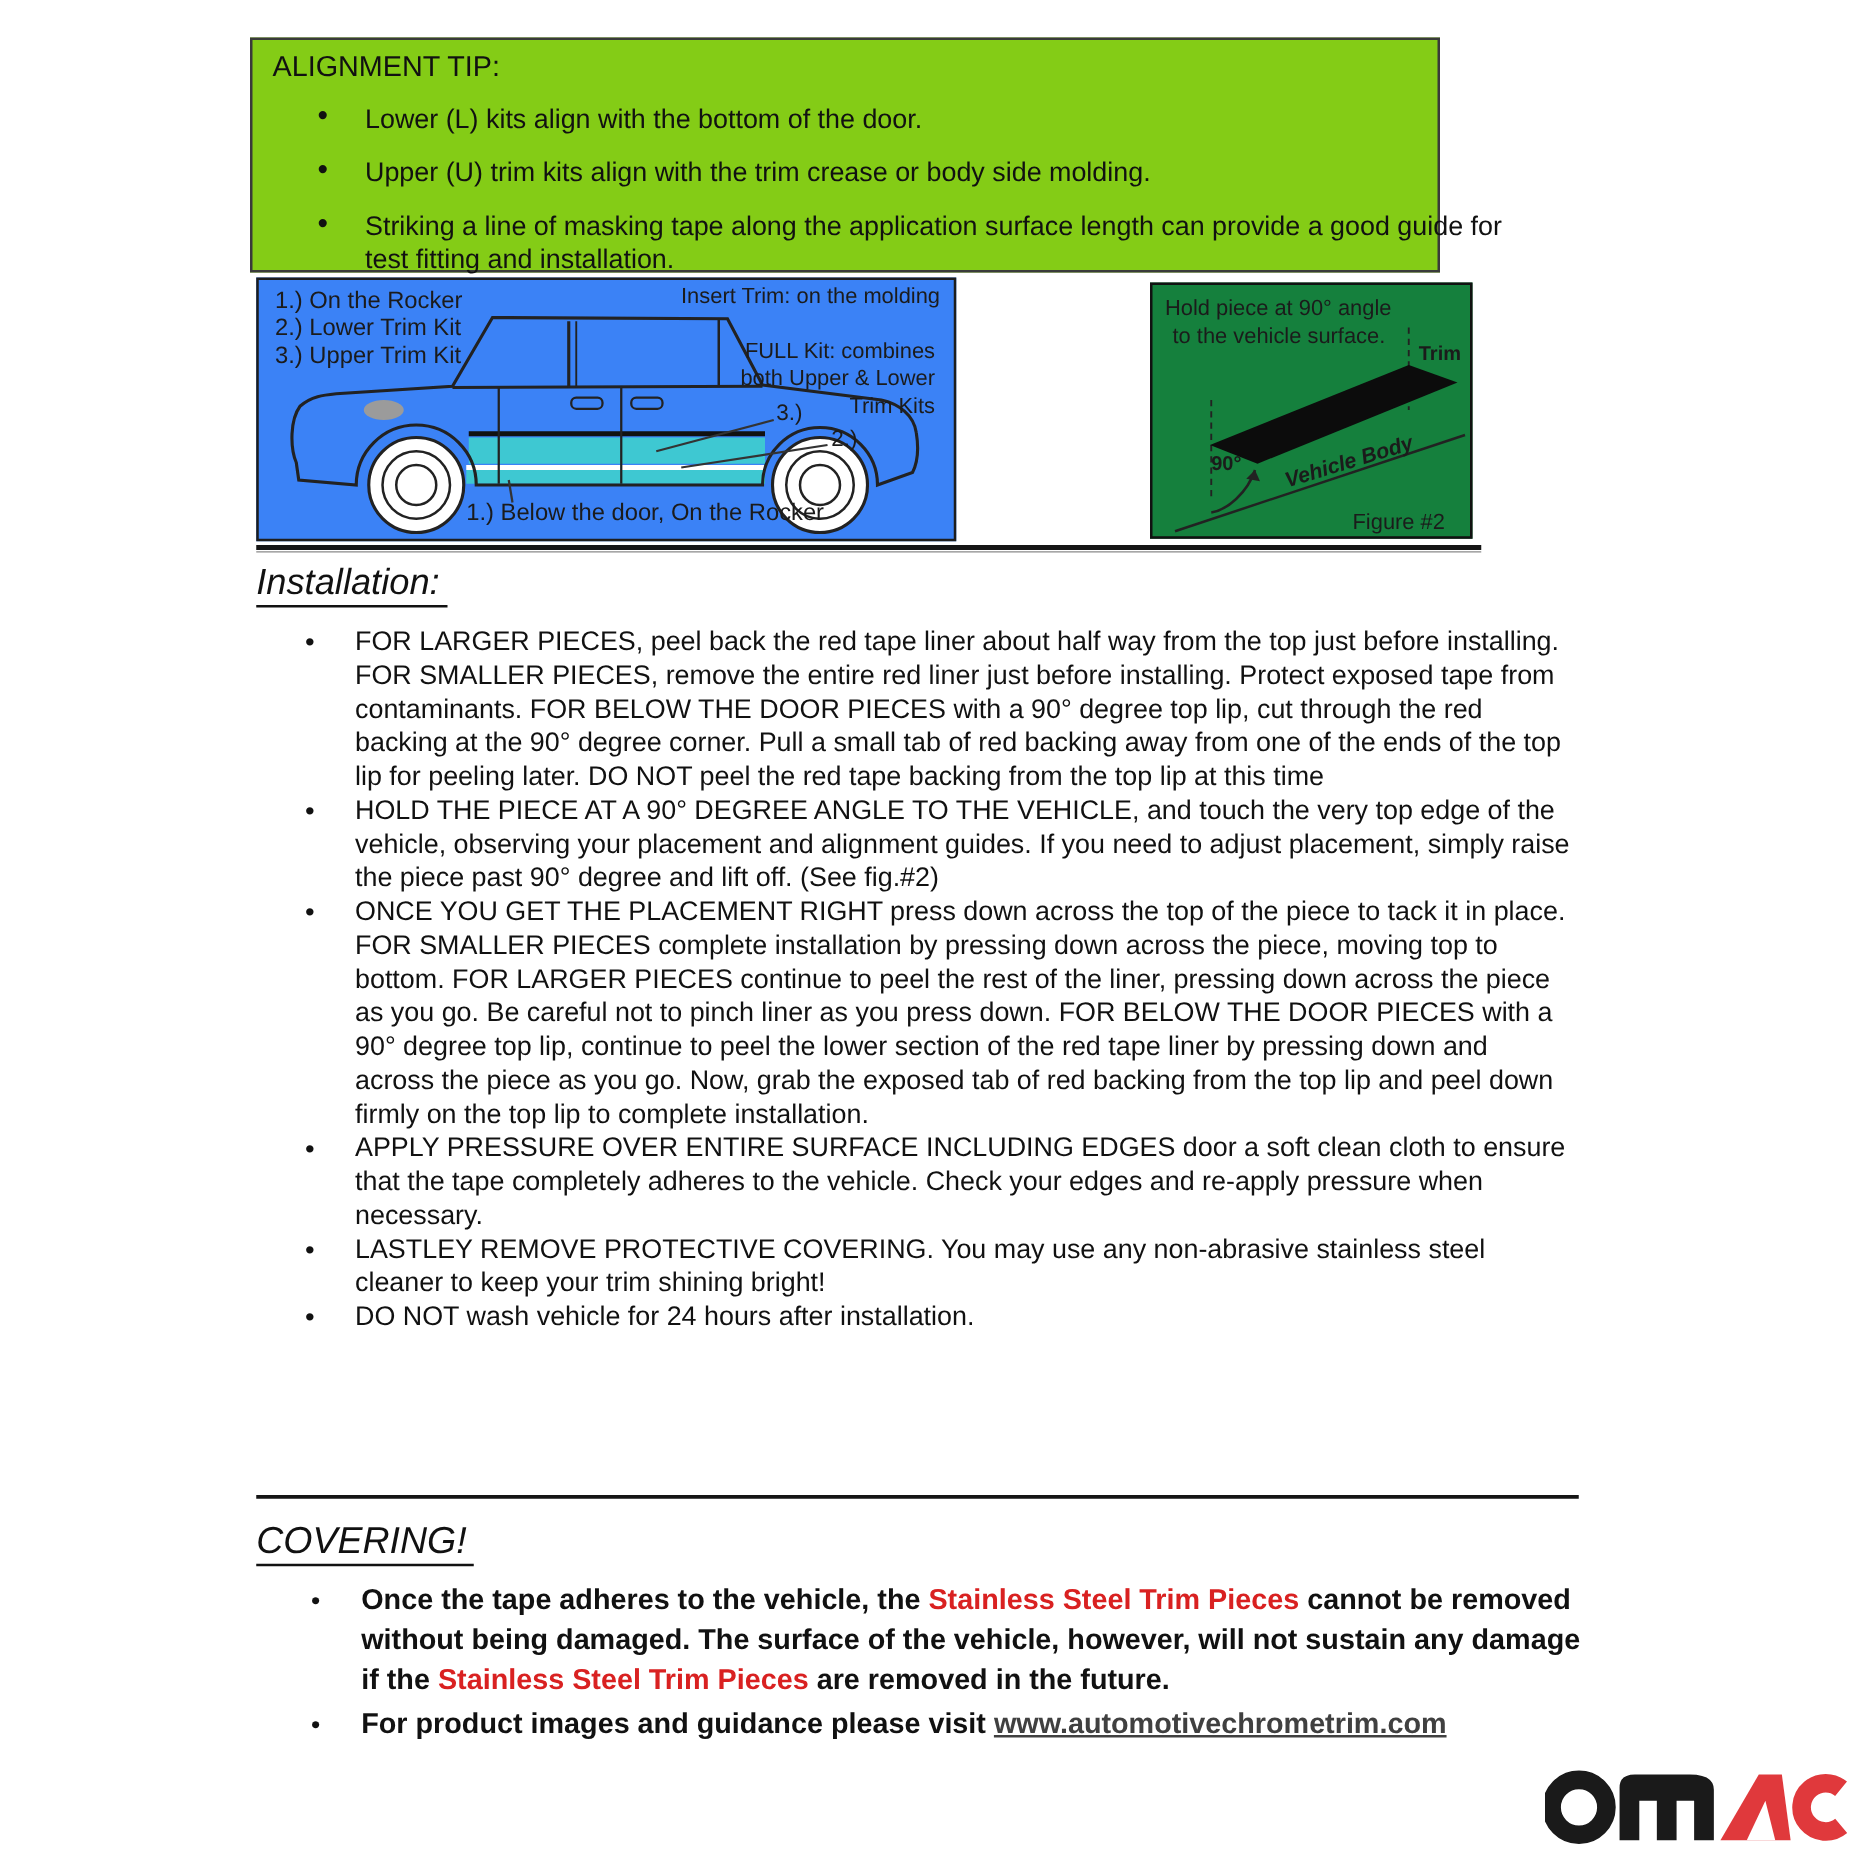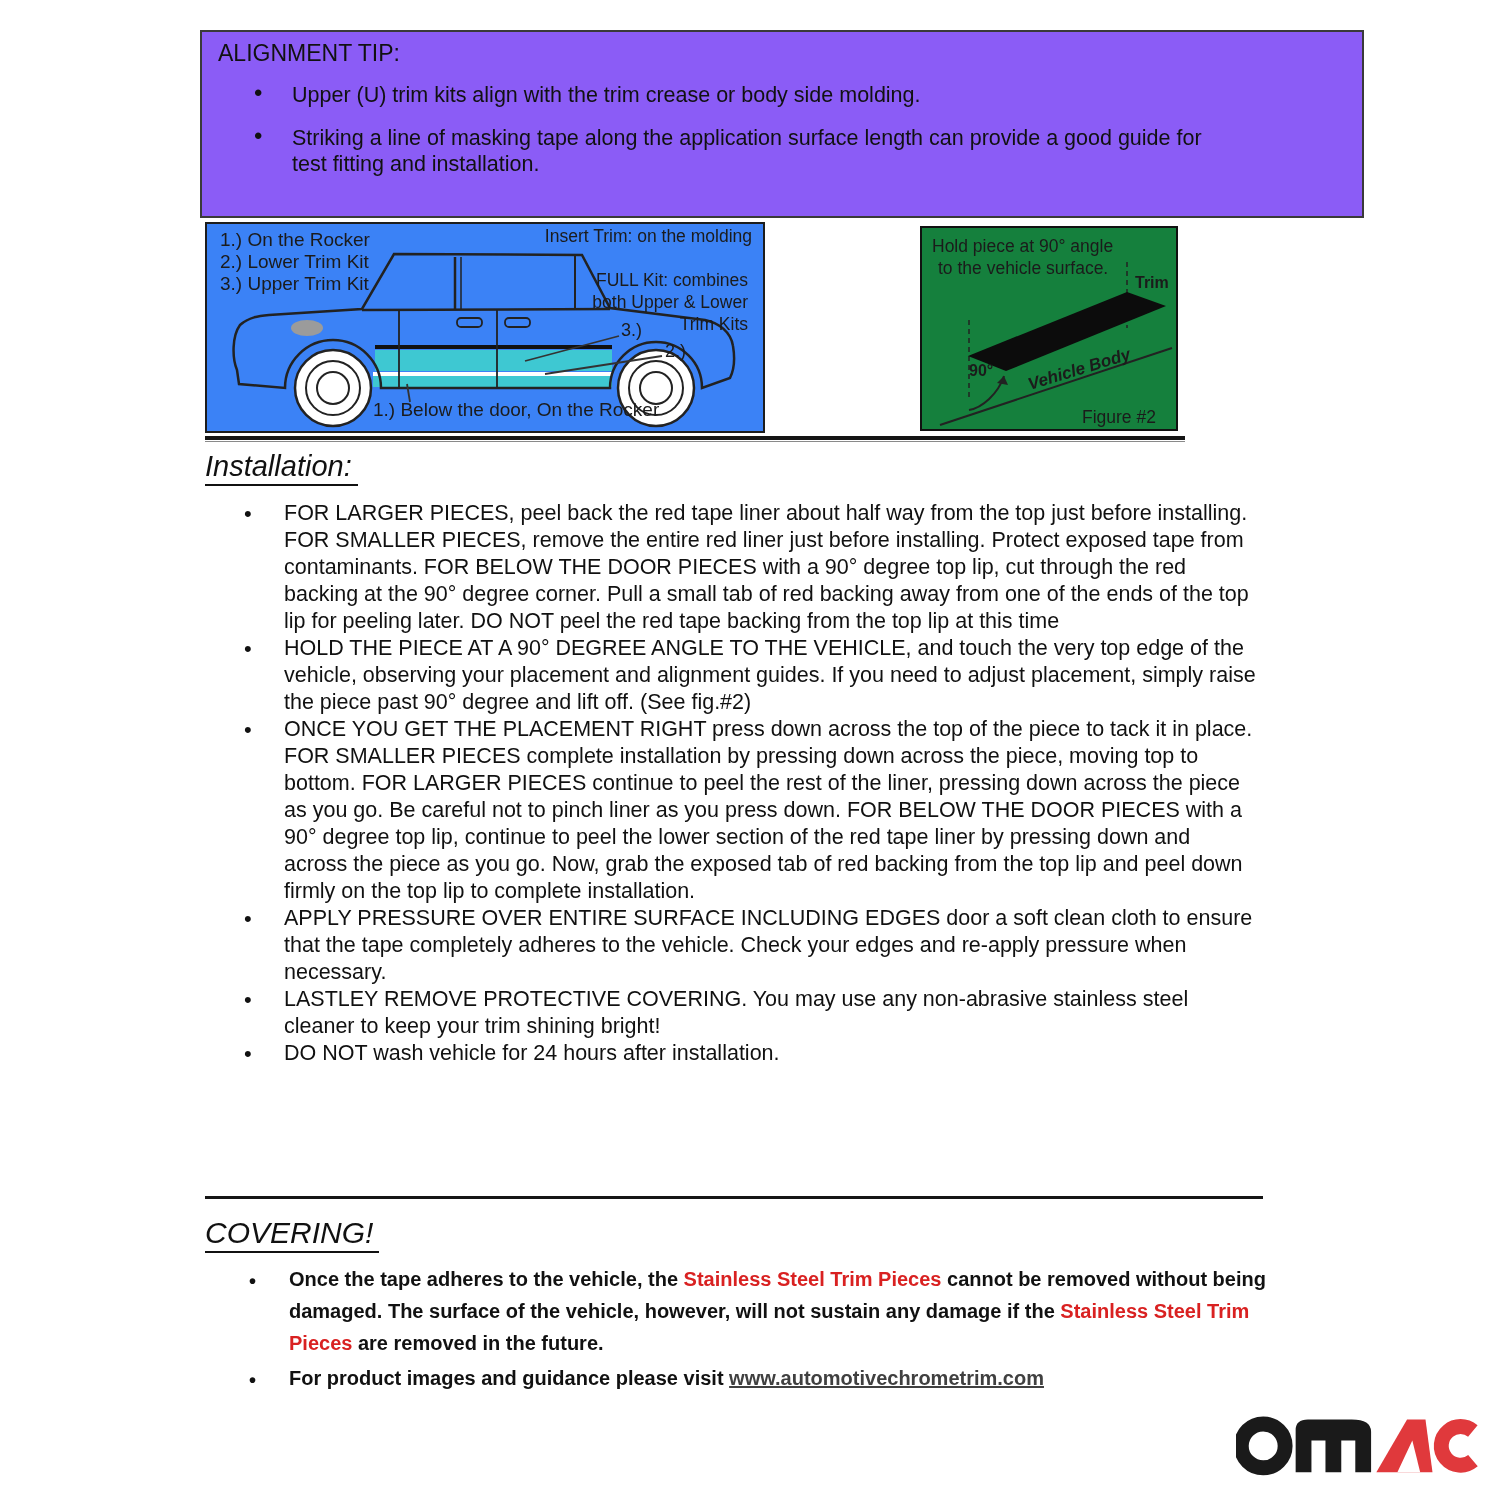--- a/index.html
+++ b/index.html
@@ -1,20 +1,20 @@
 <!DOCTYPE html>
 <html><head>
 <meta charset="utf-8">
 <style>
   html,body{margin:0;padding:0;background:#fff;}
   body{width:1500px;height:1500px;position:relative;font-family:"Liberation Sans","DejaVu Sans",sans-serif;color:#111;overflow:hidden;}
   .abs{position:absolute;}
 
   
-  .tip-box{left:200px;top:30px;width:1164px;height:188px;background:#8b5cf6;border:2px solid #3a3a3a;box-sizing:border-box;}
+  .tip-box{left:200px;top:30px;width:952px;height:188px;background:#84cc16;border:2px solid #3a3a3a;box-sizing:border-box;}
   .tip-title{position:absolute;left:16px;top:8px;font-size:23px;}
   .tip-list{position:absolute;left:90px;top:50px;width:950px;margin:0;padding:0;list-style:none;font-size:21.5px;line-height:26px;}
   .tip-list li{position:relative;margin:0 0 17px 0;}
   .tip-list li::before{content:"•";position:absolute;left:-38px;top:-2px;font-size:24px;}
 
   
   .car-box{left:205px;top:222px;width:560px;height:211px;border:2px solid #1d1d1d;box-sizing:border-box;background:#3b82f6;}
   .fig-box{left:920px;top:226px;width:258px;height:205px;border:2px solid #111;box-sizing:border-box;background:#15803d;}
   .figure-rule{left:205px;top:436px;width:980px;height:6px;border-top:4px solid #151515;border-bottom:1px solid #8a8a8a;box-sizing:border-box;}
 
@@ -23,35 +23,36 @@
   
   .section-title{font-size:29px;font-style:italic;border-bottom:2px solid #111;padding:0 6px 1px 0;display:inline-block;}
   .install-title{left:205px;top:450px;}
   .install-list{left:284px;top:500px;width:975px;margin:0;padding:0;list-style:none;font-size:21.5px;line-height:27px;}
   .install-list li{position:relative;margin:0;}
   .install-list li::before{content:"•";position:absolute;left:-40px;top:0px;font-size:22px;}
 
   
   .imp-rule{left:205px;top:1196px;width:1058px;height:3px;background:#151515;}
   .important-title{left:205px;top:1216px;font-size:30px;}
-  .imp-list{left:289px;top:1263px;width:985px;margin:0;padding:0;list-style:none;font-size:20px;line-height:32px;font-weight:bold;}
+  .imp-list{left:289px;top:1263px;width:985px;margin:0;padding:0;list-style:none;font-size:23px;line-height:32px;font-weight:bold;}
   .imp-list li{position:relative;margin:0 0 3px 0;}
   .imp-list li::before{content:"•";position:absolute;left:-40px;top:2px;font-size:20px;}
   .s-red{color:#D92121;}
   a.s-link{color:#404040;text-decoration:underline;font-weight:bold;cursor:pointer;}
 
   
   .logo{left:1236px;top:1412px;width:250px;height:66px;}
 </style>
 </head>
 <body>
 
 <div class="abs tip-box">
   <div class="tip-title">ALIGNMENT TIP:</div>
   <ul class="tip-list">
+    <li>Lower (L) kits align with the bottom of the door.</li>
     <li>Upper (U) trim kits align with the trim crease or body side molding.</li>
     <li>Striking a line of masking tape along the application surface length can provide a good guide for test fitting and installation.</li>
   </ul>
 </div>
 
 <div class="abs car-box">
   <svg width="556" height="207" viewBox="0 0 556 207">
 
     <rect x="168" y="121" width="237" height="4" fill="#111"></rect>
     <rect x="168" y="126" width="237" height="21" fill="#3EC8D2"></rect>

